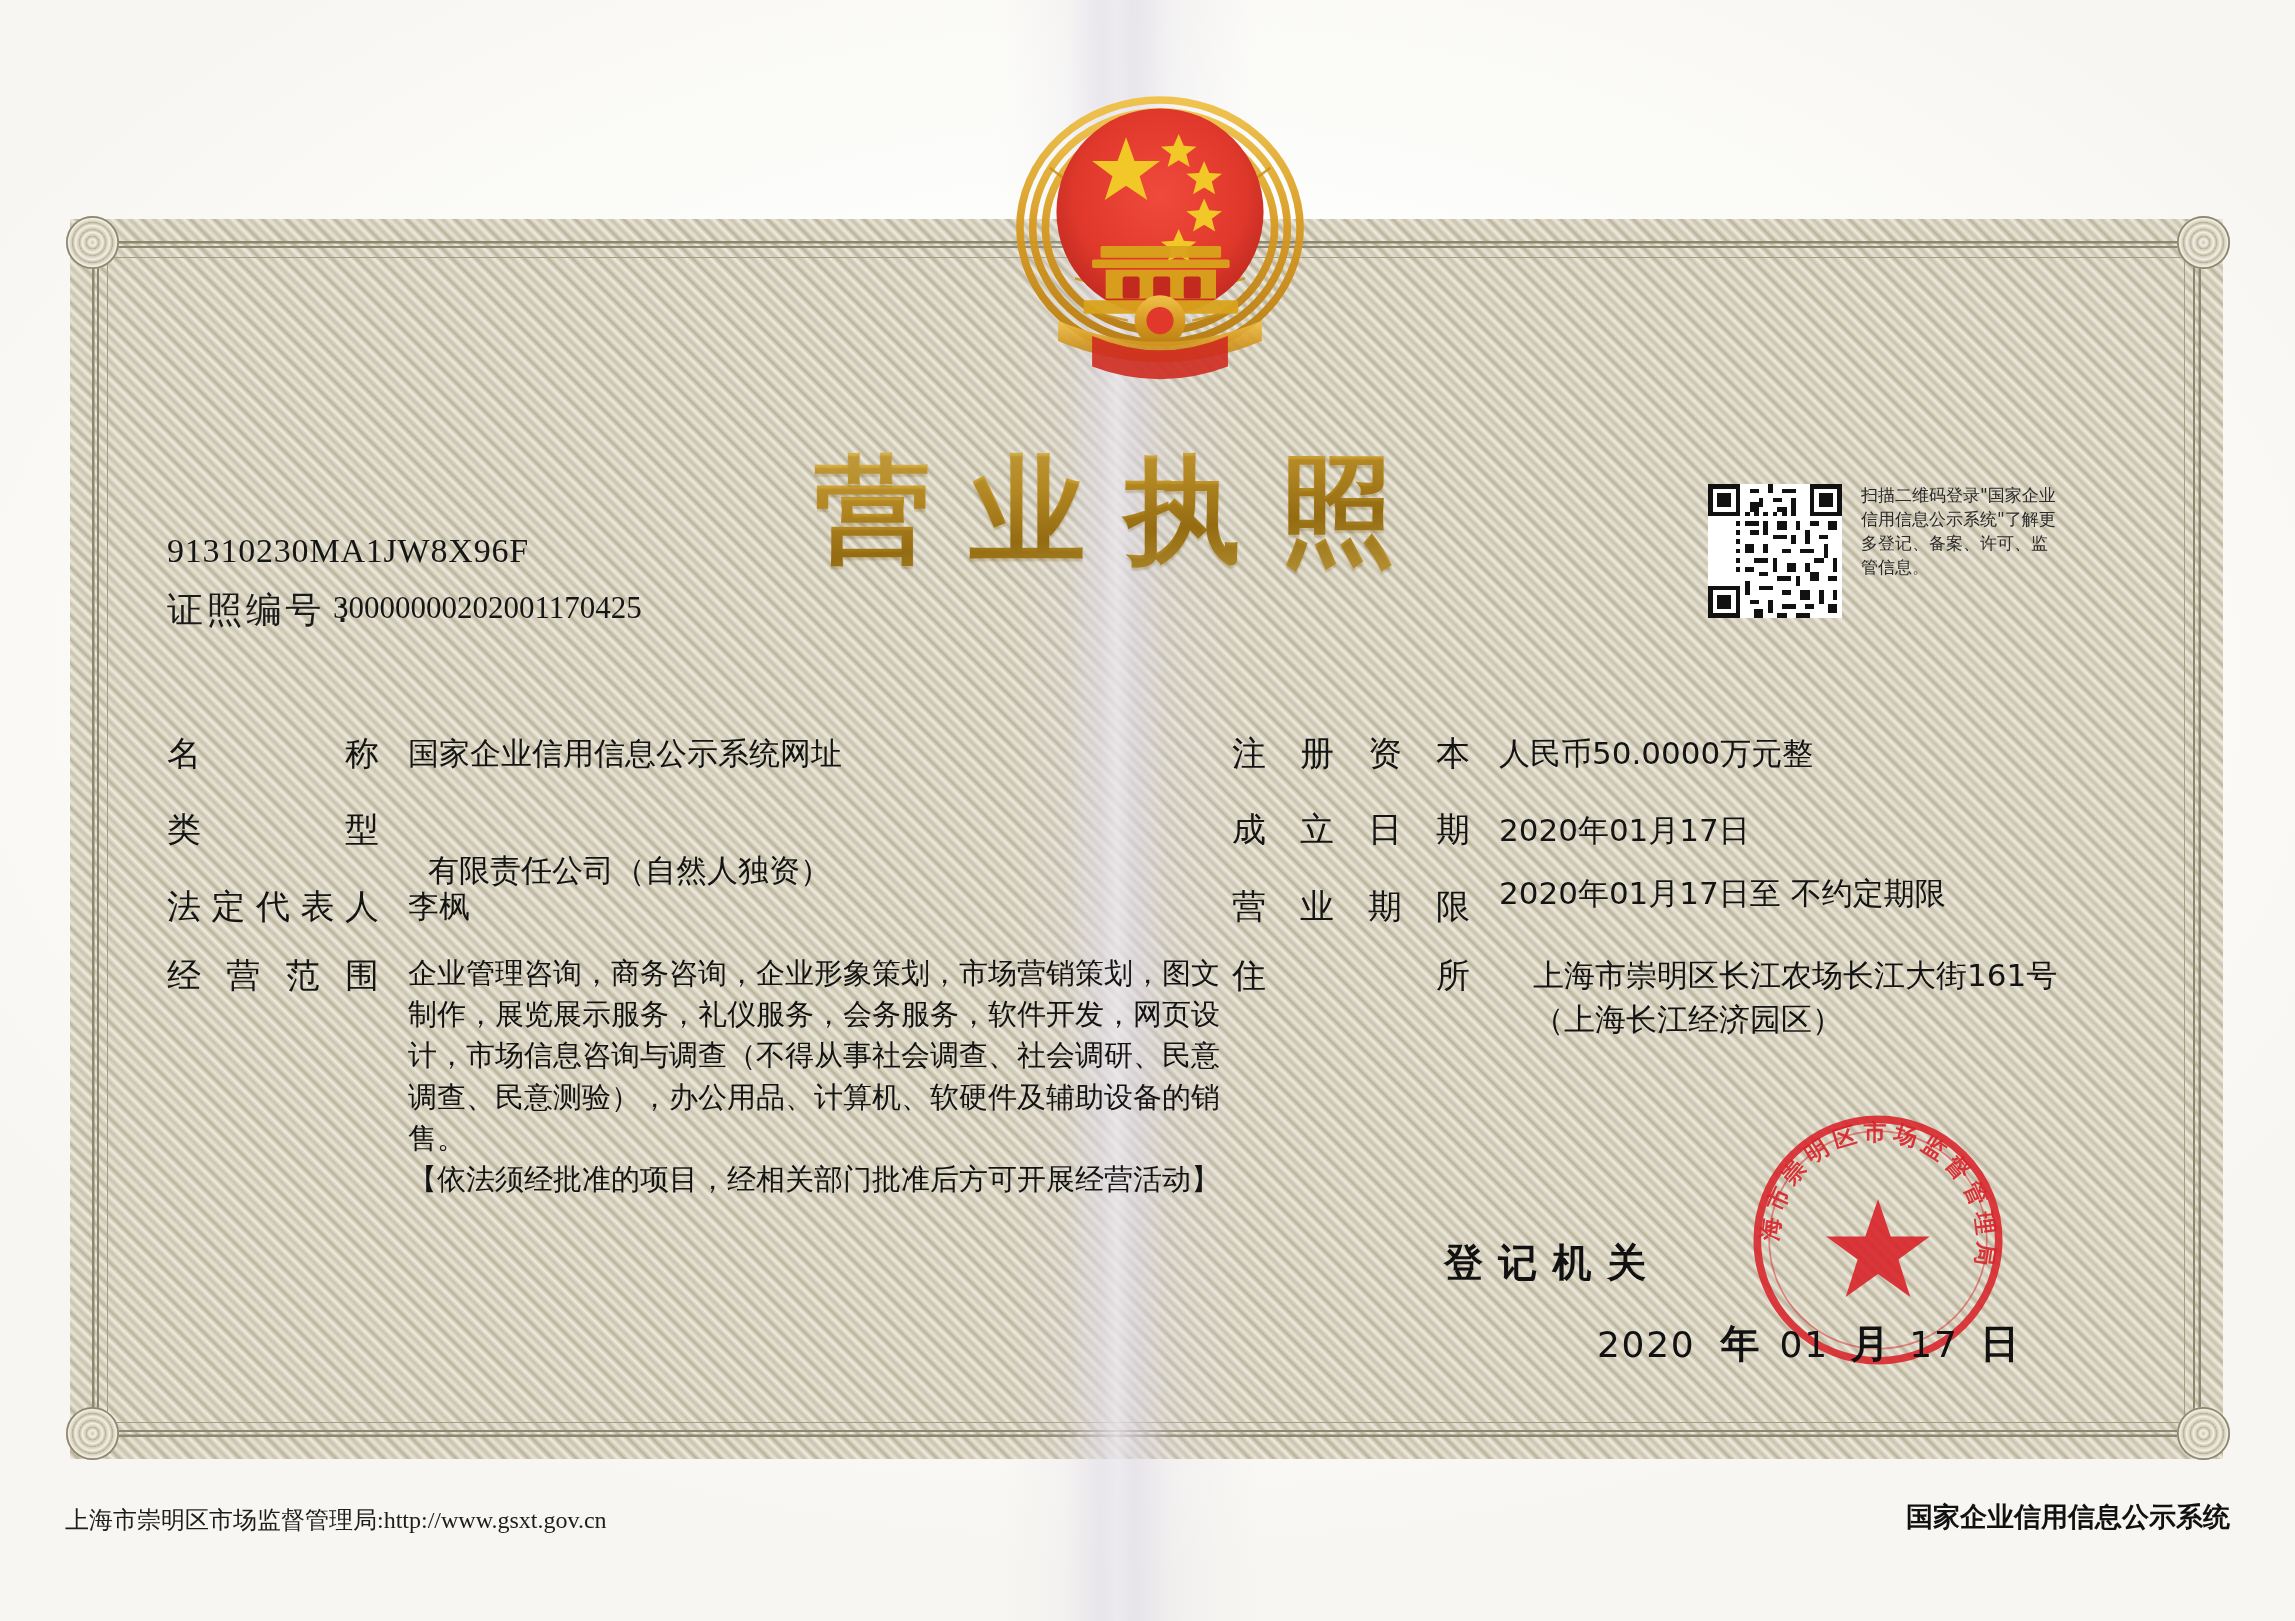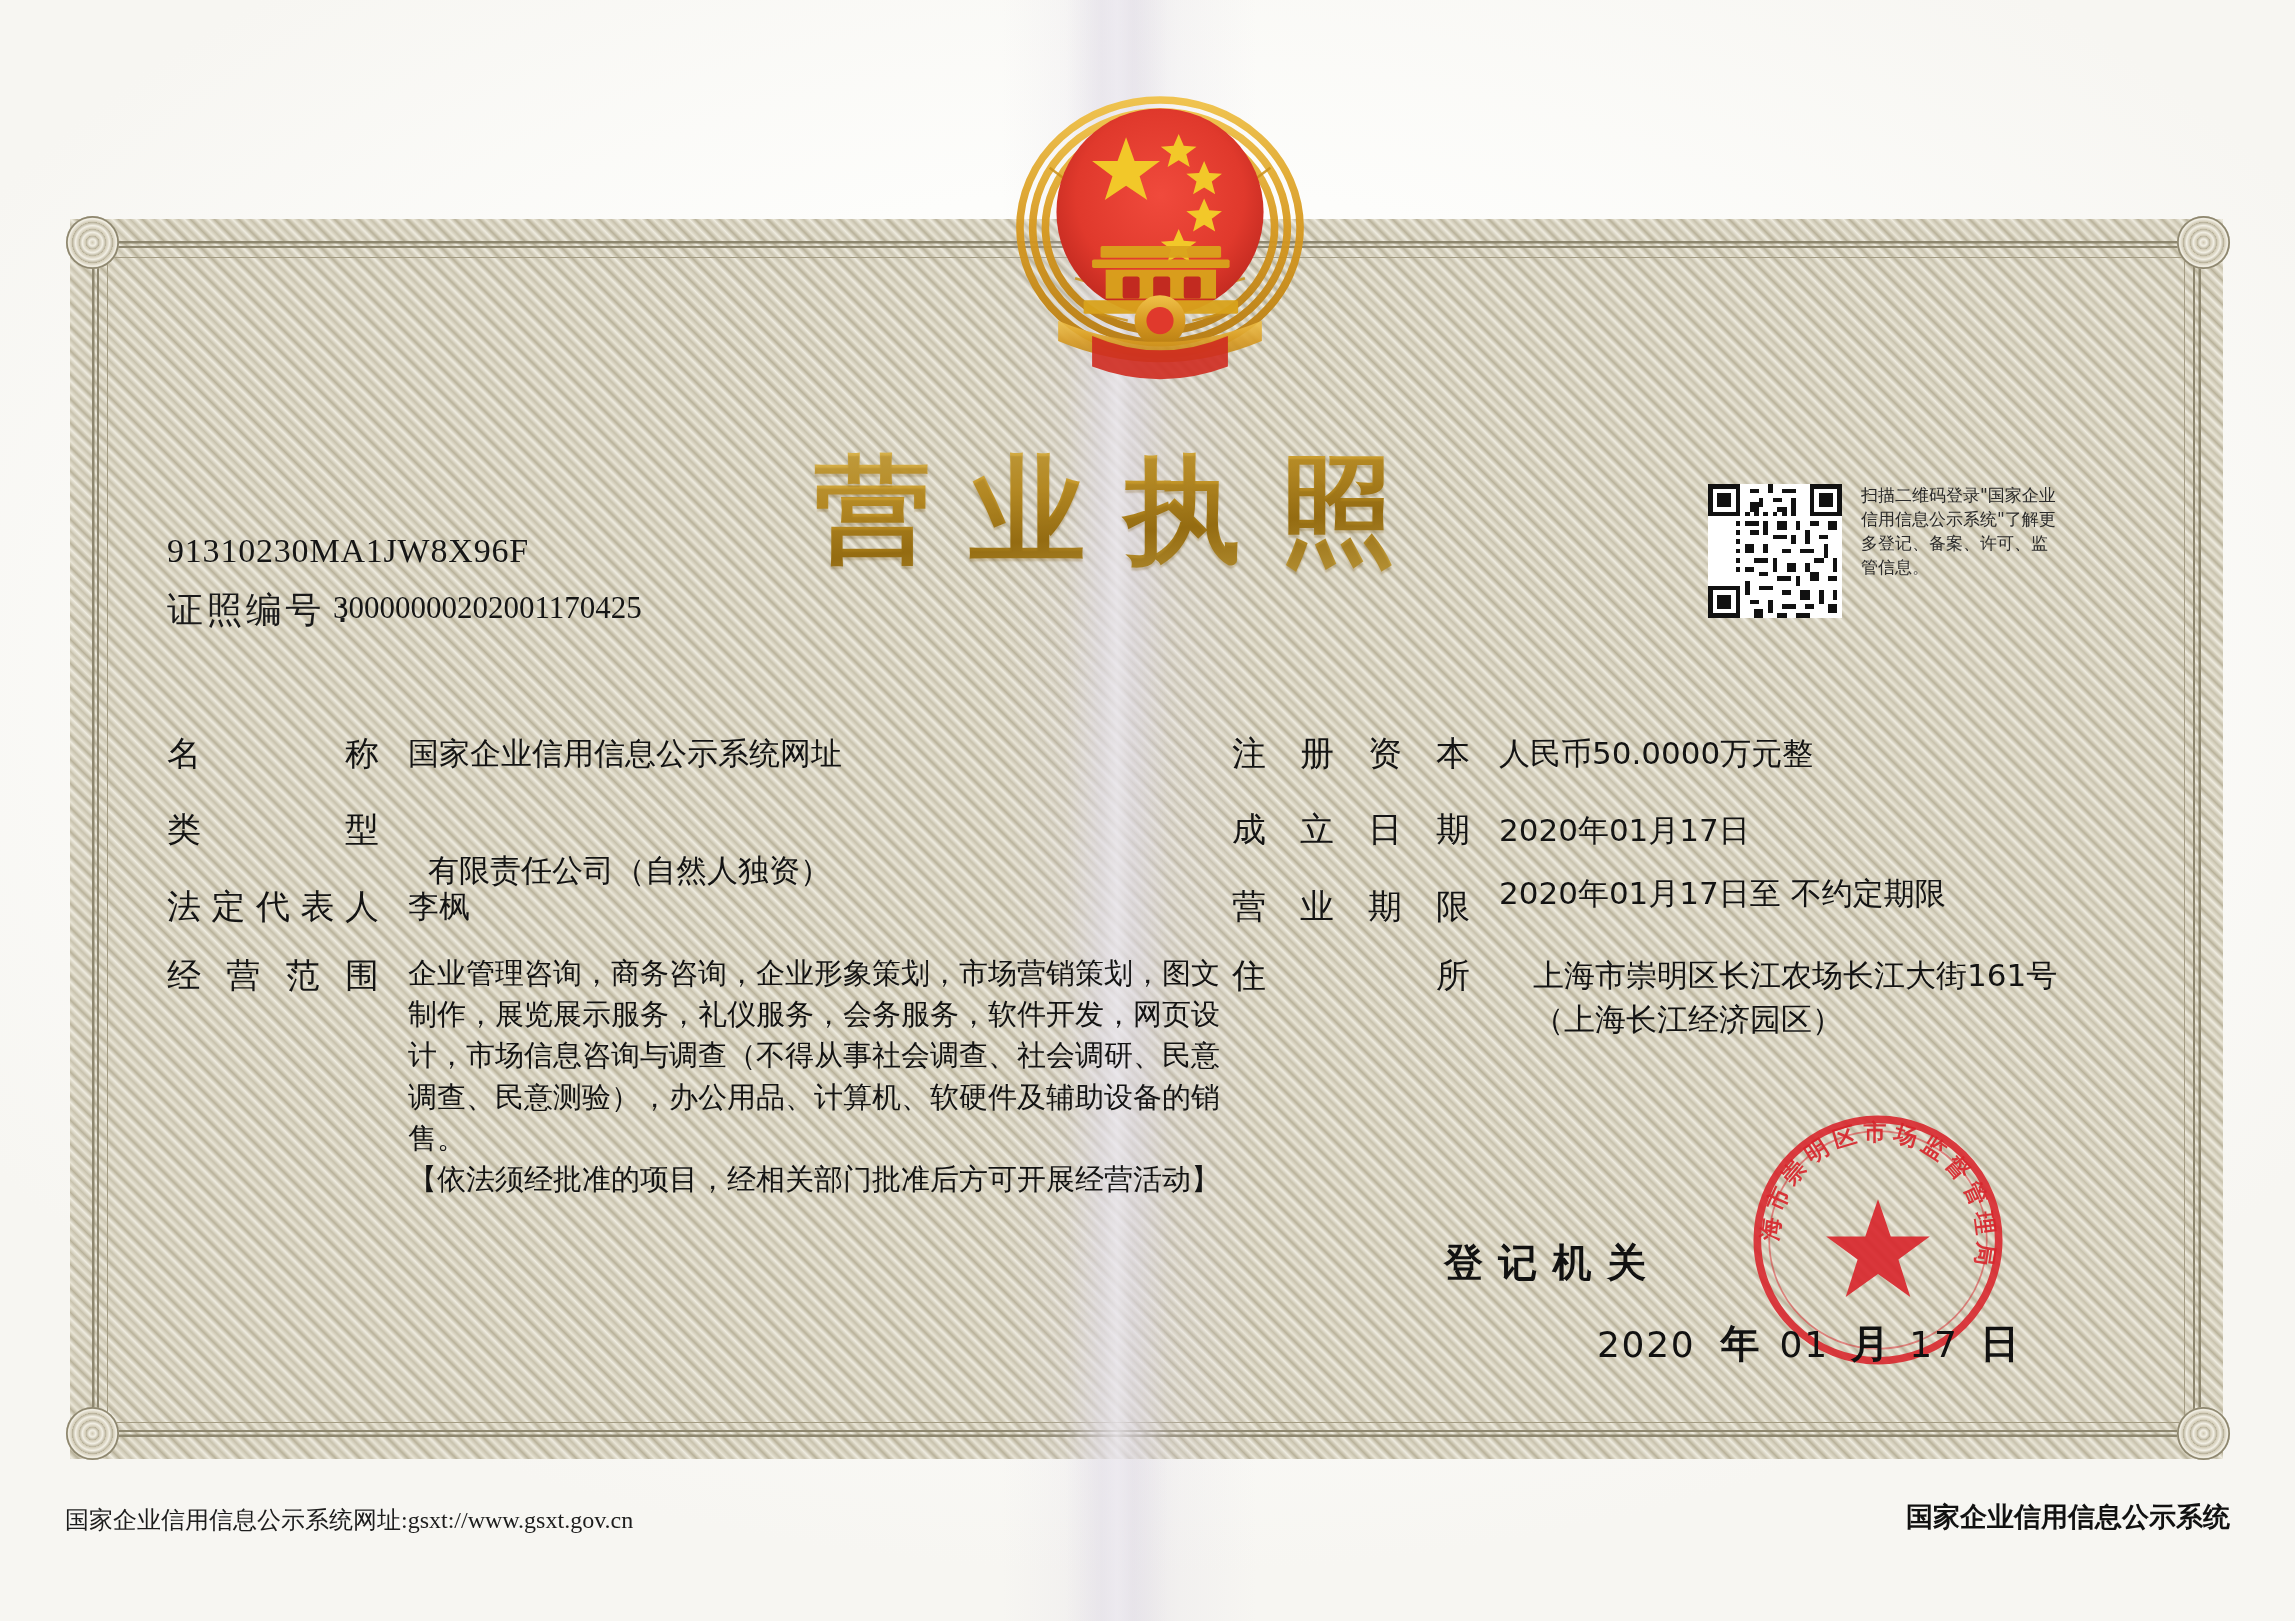--- a/index.html
+++ b/index.html
@@ -532,17 +532,17 @@
 
   <div id="reg-date">
     <span>2020</span>
     <span style="font-size:39px; font-weight:700; margin:0 5.1px 0 12px;">年</span>
     <span>01</span>
     <span style="font-size:39px; font-weight:700; margin:0 5.1px 0 8.5px;">月</span>
     <span>17</span>
     <span style="font-size:39px; font-weight:700; margin-left:8.5px;">日</span>
   </div>
 
-  <div id="footer-left">国家企业信用信息公示系统网址:gsxt://www.gsxt.gov.cn</div>
+  <div id="footer-left">上海市崇明区市场监督管理局:http://www.gsxt.gov.cn</div>
   <div id="footer-right">国家企业信用信息公示系统</div>
 
 </div>
 
 
 </body></html>

